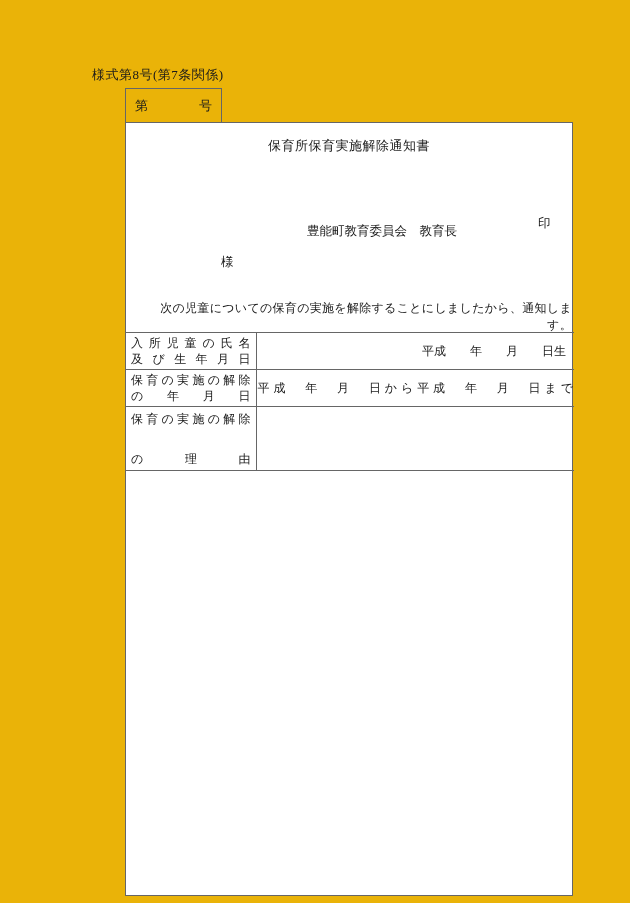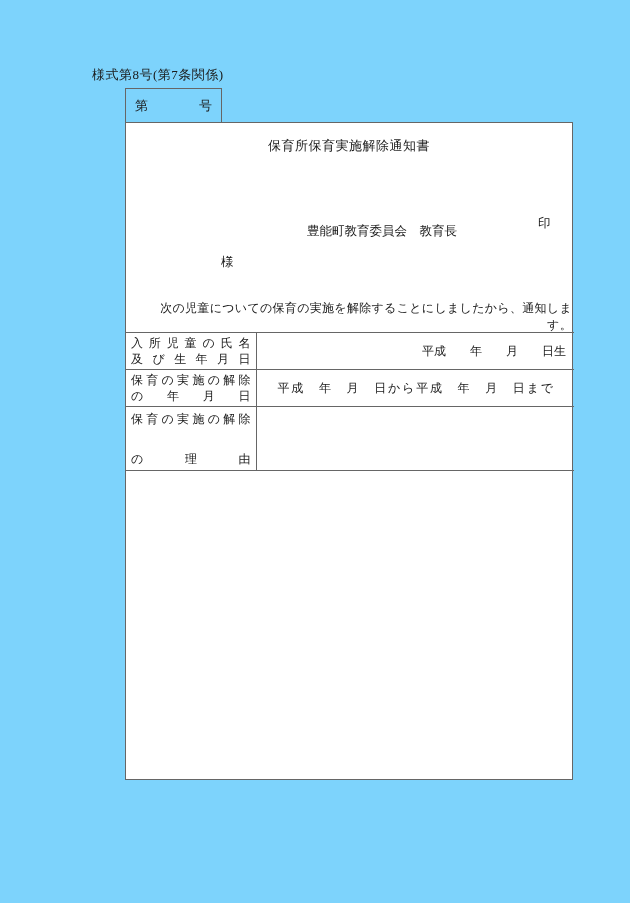--- a/index.html
+++ b/index.html
@@ -5,21 +5,21 @@
   * { margin: 0; padding: 0; box-sizing: border-box; }
   html, body { background: #ffffff; }
   body {
     font-family: "Liberation Serif", "DejaVu Serif", serif;
     color: #1a1a1a;
   }
   .page {
     position: relative;
     width: 630px;
     height: 903px;
-    background: #7dd3fc;
+    background: #eab308;
     overflow: hidden;
     font-size: 12px;
   }
   .form-id {
     position: absolute;
     left: 92px;
     top: 66px;
     font-size: 13px;
     letter-spacing: 0.5px;
   }
@@ -36,21 +36,21 @@
     align-items: center;
     justify-content: space-between;
     padding: 0 9px 0 9px;
     font-size: 13px;
   }
   .main-box {
     position: absolute;
     left: 125px;
     top: 122px;
     width: 448px;
-    height: 658px;
+    height: 774px;
     border: 1px solid #666;
     background: #ffffff;
   }
   .doc-title {
     position: absolute;
     top: 14px;
     left: 0;
     width: 100%;
     text-align: center;
     font-size: 13px;
@@ -119,21 +119,21 @@
     justify-content: space-between;
     height: 56px;
   }
   .value-right {
     text-align: right;
     padding-right: 8px !important;
   }
   .value-spread {
     text-align: justify;
     text-align-last: justify;
-    padding: 2px 21px !important;
+    padding: 2px 1px !important;
   }
   .remarks {
     position: absolute;
     top: 374px;
     left: 0;
     width: 448px;
     padding: 9px 4px 0 6px;
   }
   .remarks p {
     font-size: 12px;

